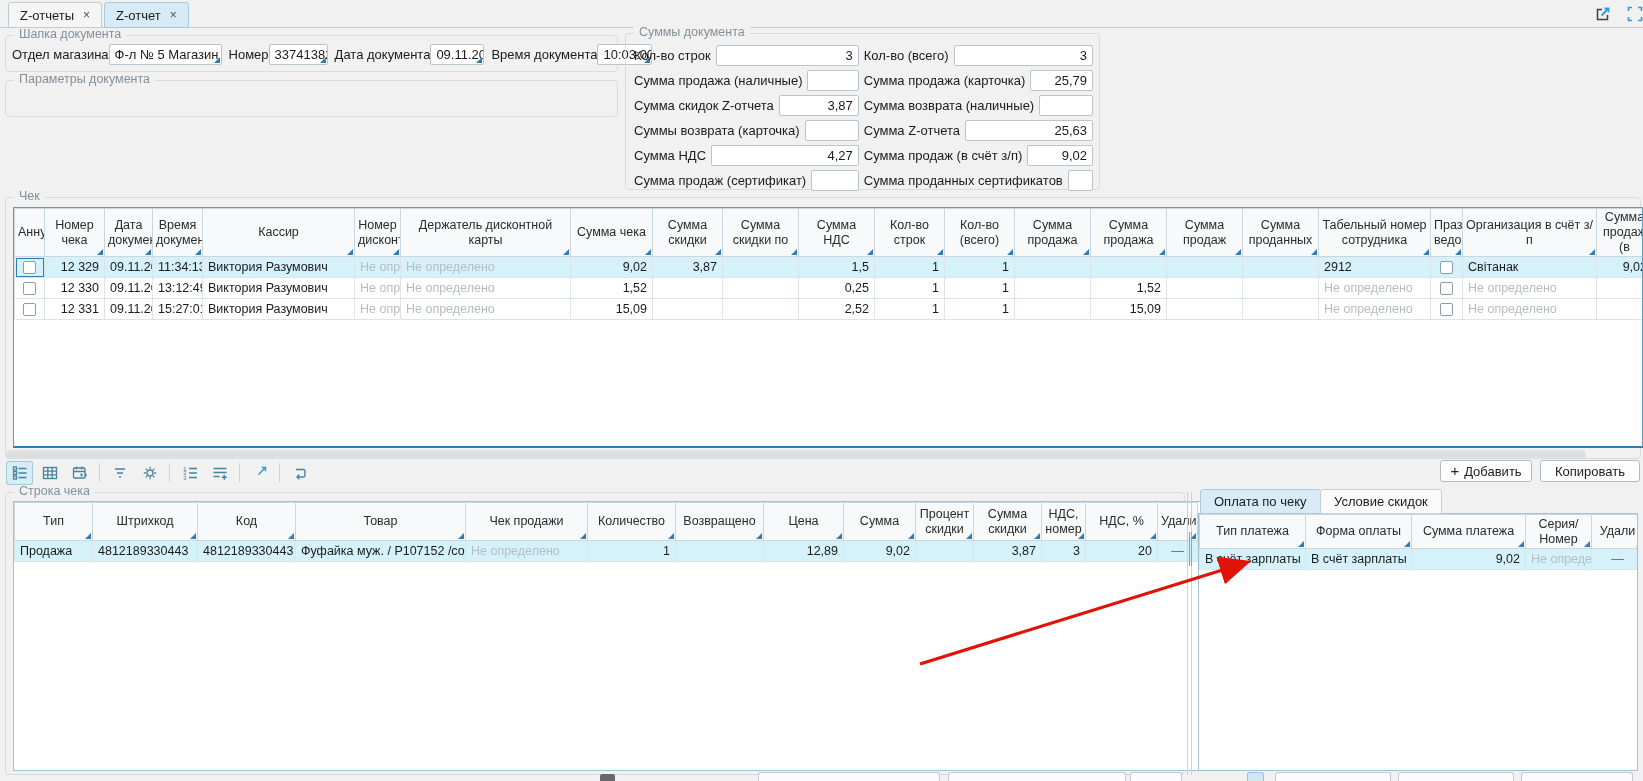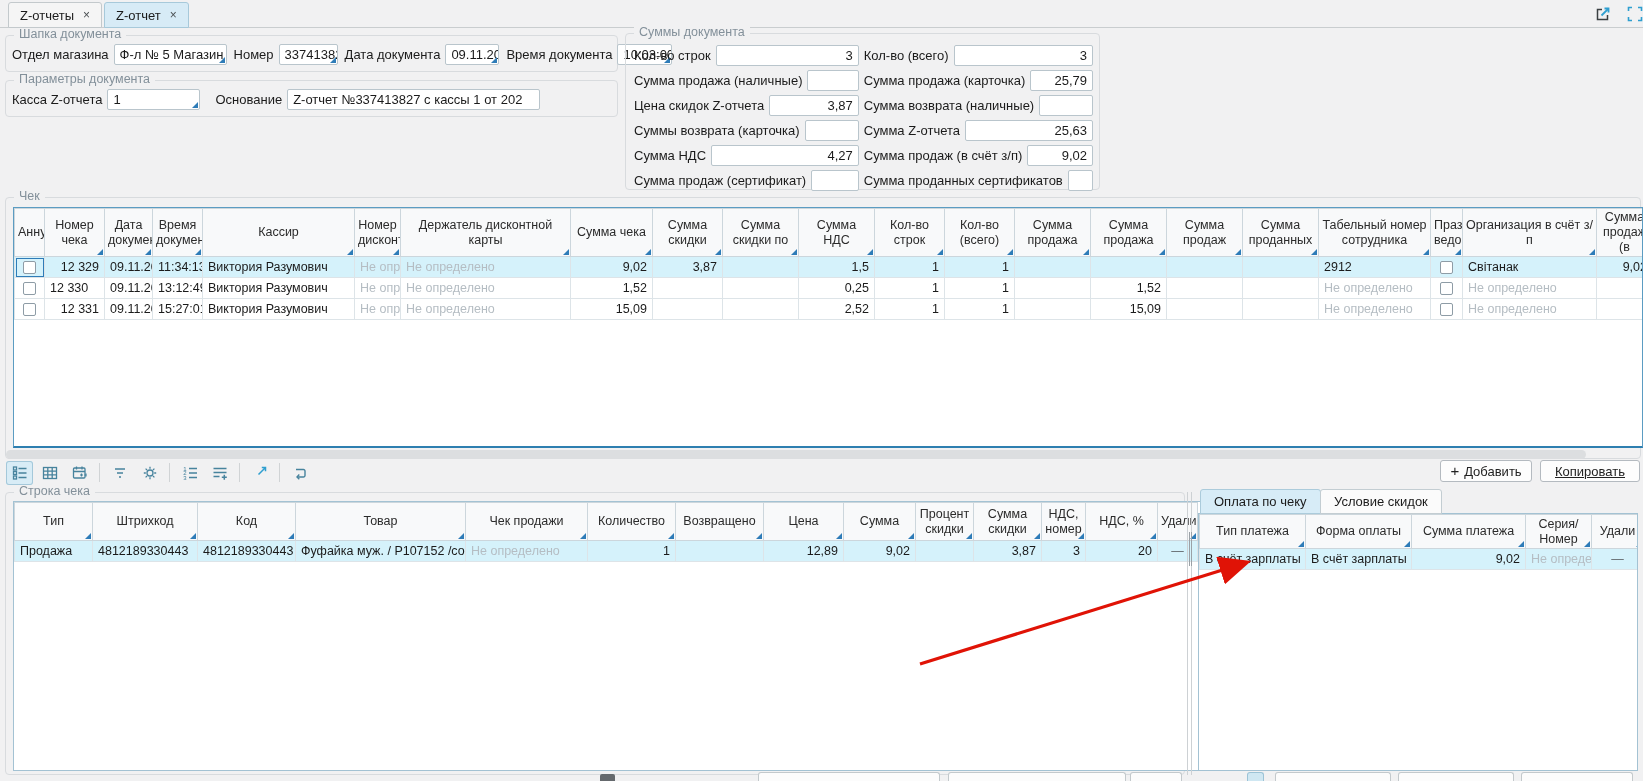--- a/index.html
+++ b/index.html
@@ -20,21 +20,21 @@
   .tab-close { font-size:12px; color:#4a4f52; line-height:1; }
   .winicon { position:absolute; top:5px; width:18px; height:18px; }
   
   .group { position:absolute; border:1px solid #d8dbde; border-radius:4px; }
   .group-label {
     position:absolute; top:-8px; left:8px; padding:0 5px; background:#f1f1f2;
     color:#83909a; font-size:12.5px; line-height:1; white-space:nowrap;
   }
   
   .frow { position:absolute; display:flex; align-items:center; }
-  .field { display:flex; align-items:center; gap:5px; margin-right:7px; }
+  .field { display:flex; align-items:center; margin-right:7px; }
   .flabel { white-space:nowrap; font-size:13px; }
   .finput {
     background:#fff; border:1px solid #b9c5cc; border-radius:2px; height:21px;
     display:flex; align-items:center; padding:0 5px; position:relative;
     font-size:13px; white-space:nowrap; overflow:hidden;
   }
   .finput.num { justify-content:flex-end; }
   .corner::after {
     content:""; position:absolute; right:1px; bottom:1px; width:0; height:0;
     border-left:6px solid transparent; border-bottom:6px solid #2e7cb8;
@@ -144,30 +144,20 @@
     </div>
     <div class="field">
       <span class="flabel">Время документа</span>
       <span class="finput corner" style="width:55px;">10:03:00</span>
     </div>
   </div>
 </div>
 
 <div class="group" style="left:5px; top:80px; width:613px; height:37px;">
   <span class="group-label">Параметры документа</span>
-  <div class="frow" style="left:6px; top:8px;">
-    <div class="field">
-      <span class="flabel">Касса Z-отчета</span>
-      <span class="finput corner" style="width:93px;">1</span>
-    </div>
-    <div class="field" style="margin-left:8px;">
-      <span class="flabel">Основание</span>
-      <span class="finput" style="width:253px;">Z-отчет №337413827 с кассы 1 от 202</span>
-    </div>
-  </div>
 </div>
 
 <div class="group" style="left:625px; top:33px; width:475px; height:157px;">
   <span class="group-label">Суммы документа</span>
   <div class="sums-grid" id="sums-grid">
       <div class="sums-cell">
         <span class="flabel">Кол-во строк</span>
         <span class="finput num">3</span>
       </div>
       <div class="sums-cell">
@@ -176,21 +166,21 @@
       </div>
       <div class="sums-cell">
         <span class="flabel">Сумма продажа (наличные)</span>
         <span class="finput num"></span>
       </div>
       <div class="sums-cell">
         <span class="flabel">Сумма продажа (карточка)</span>
         <span class="finput num">25,79</span>
       </div>
       <div class="sums-cell">
-        <span class="flabel">Цена скидок Z-отчета</span>
+        <span class="flabel">Сумма скидок Z-отчета</span>
         <span class="finput num">3,87</span>
       </div>
       <div class="sums-cell">
         <span class="flabel">Сумма возврата (наличные)</span>
         <span class="finput num"></span>
       </div>
       <div class="sums-cell">
         <span class="flabel">Суммы возврата (карточка)</span>
         <span class="finput num"></span>
       </div>
@@ -289,21 +279,21 @@
           <td style="text-align: right;"></td>
           <td style="text-align: right;"></td>
           <td style="text-align: right;"></td>
           <td style="text-align: left;">2912</td>
           <td style="text-align: center;"><span class="cb"></span></td>
           <td style="text-align: left;">Світанак</td>
           <td style="text-align: right;">9,02</td>
         </tr>
         <tr>
           <td style="text-align: center;"><span class="cb"></span></td>
-          <td style="">12 330</td>
+          <td style="text-align: right;">12 330</td>
           <td style="text-align: center;">09.11.20</td>
           <td style="text-align: center;">13:12:49</td>
           <td style="text-align: left;">Виктория Разумович</td>
           <td class="muted" style="text-align: left;">Не опред</td>
           <td class="muted" style="text-align: left;">Не определено</td>
           <td style="text-align: right;">1,52</td>
           <td style="text-align: right;"></td>
           <td style="text-align: right;"></td>
           <td style="text-align: right;">0,25</td>
           <td style="text-align: right;">1</td>
@@ -421,21 +411,21 @@
           <path d="M8.3 10.6L6 13l2.3 2.3"></path>
         </g>
       </svg>
     </span>
   </div>
 
 <div class="btn" style="left:1440px; top:460px; width:92px;">
   <span class="plus">+</span>
   <span>Добавить</span>
 </div>
-<div class="btn" style="left:1540px; top:460px; width:100px;text-decoration:underline;">
+<div class="btn" style="left:1540px; top:460px; width:100px;">
   <span>Копировать</span>
 </div>
 
 <div class="group" style="left:5px; top:492px; width:1180px; height:283px;">
   <span class="group-label">Строка чека</span>
 </div>
 <div class="tbl line-t" id="line-table" style="left:13px; top:501px; width:1278px; height:270px;">
     <table style="width: 1183px;">
       <colgroup>
         <col style="width: 78px;">

